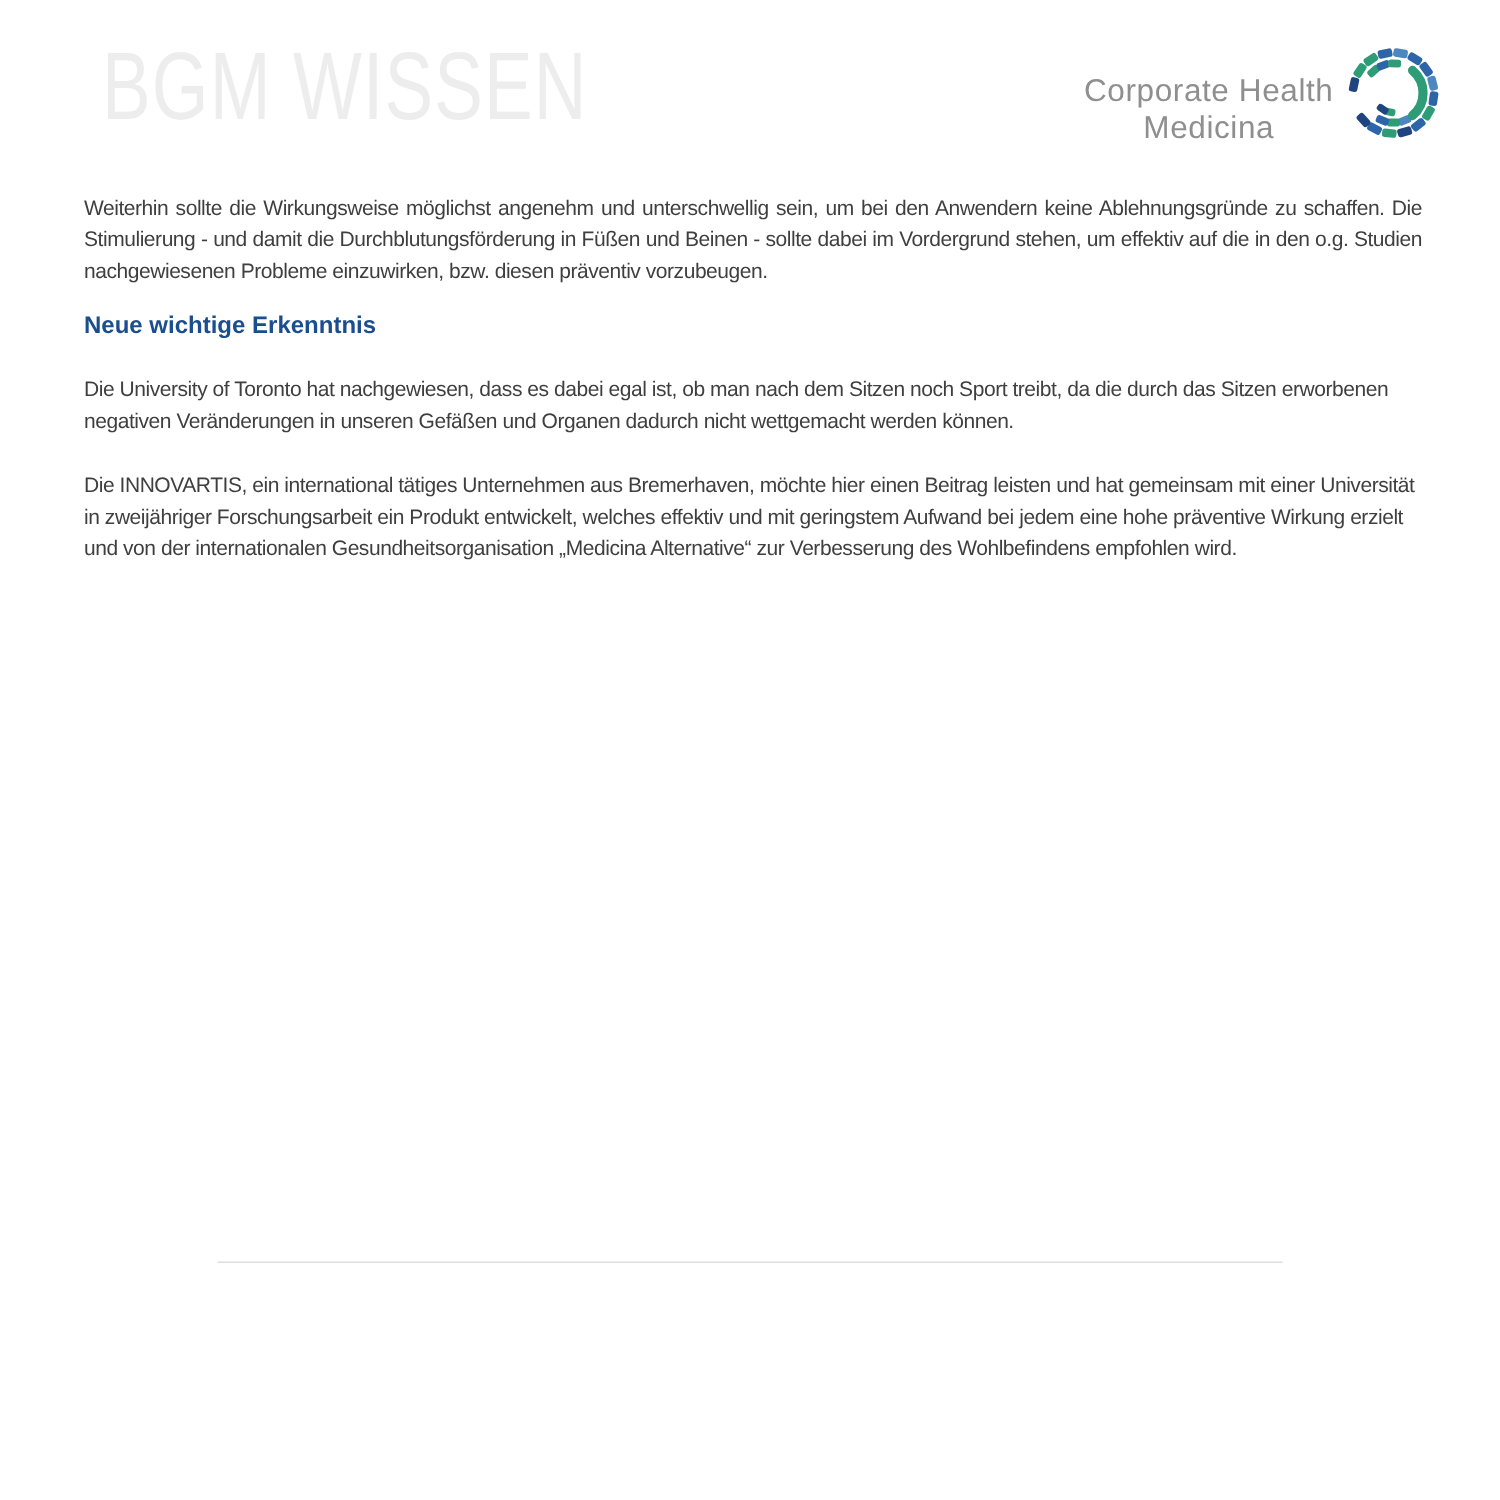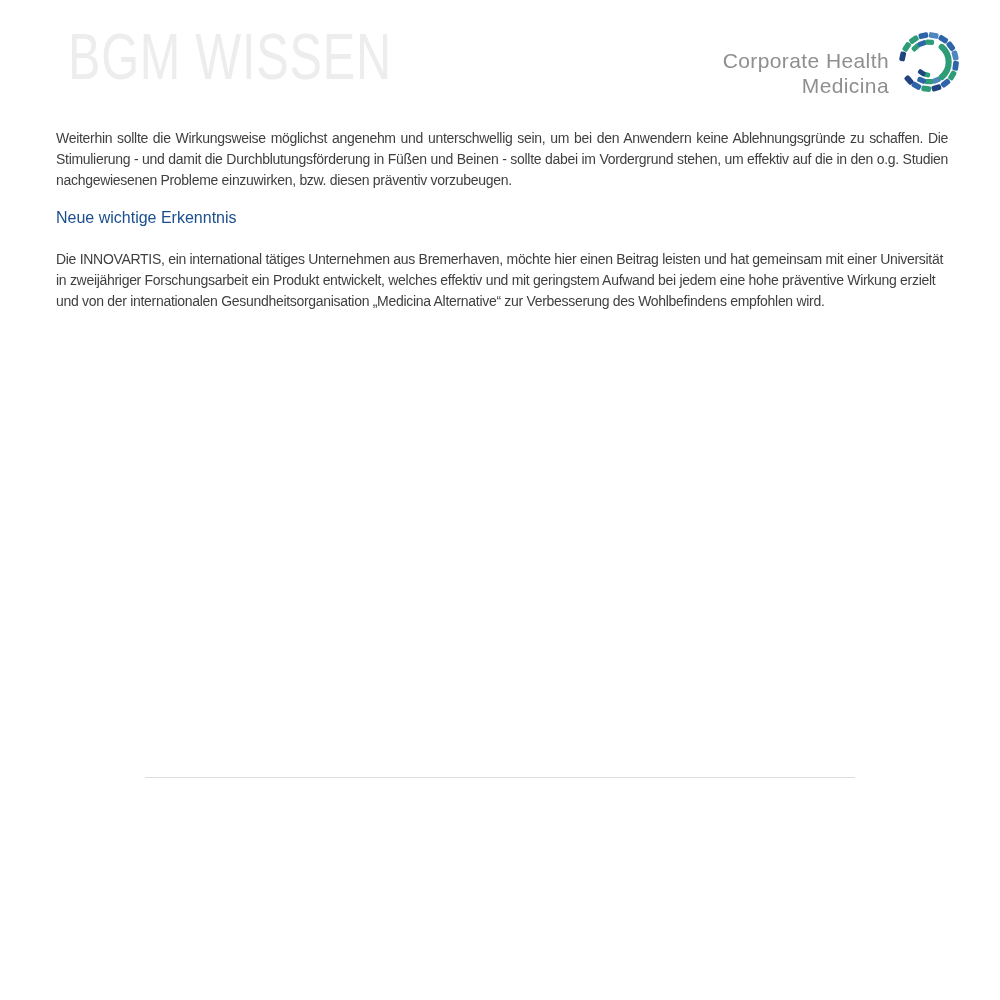--- a/index.html
+++ b/index.html
@@ -19,40 +19,40 @@
     font-size: 64px; font-weight: 400; color: #EDEDED;
     letter-spacing: 1px; white-space: nowrap;
     transform: scaleX(0.76); transform-origin: left top;
   }
   .logo {
     position: absolute; top: 24px; right: 36px;
     display: flex; align-items: flex-start;
   }
   .logo-text {
     margin-top: 24px; margin-right: 5px;
-    text-align: right;
+    text-align: center;
     font-size: 21px; line-height: 25px;
     color: #8F8F8F; letter-spacing: 0.4px;
   }
   .logo-icon { display: block; }
   .t-green { fill: #2E9C77; } .t-blue { fill: #2E64A8; }
   .t-navy { fill: #1F4480; } .t-steel { fill: #4E86BF; }
   .crescent { stroke: #2E9C77; stroke-width: 7; fill: none; stroke-linecap: round; }
 
   
   main { margin: 0 52px 0 56px; padding-top: 10px; }
   main p {
     font-size: 14px; line-height: 21px;
     color: #3F3F3F; letter-spacing: -0.3px;
     margin: 0 0 22px 0;
   }
   p.justify { text-align: justify; margin-bottom: 17px; }
   main h2 {
     font-size: 16px; line-height: 19px;
-    color: #1A4E8E; font-weight: 400;
+    color: #1A4E8E; font-weight: 700;
     margin: 0 0 22px 0;
   }
 
   
   .footer-divider {
     border: none; border-top: 1px solid #DCE0DC;
     width: 710px; margin: 465px auto 0 auto;
   }
 </style>
 </head>
@@ -146,20 +146,21 @@
         <path class="crescent" d="M 54.5 24.8 A 22.5 22.5 0 0 1 54.5 59.2"></path>
       </svg>
     </div>
   </header>
 
   <main>
     <p class="justify">Weiterhin sollte die Wirkungsweise möglichst angenehm und unterschwellig sein, um bei den Anwendern keine Ablehnungsgründe zu schaffen. Die Stimulierung - und damit die Durchblutungsförderung in Füßen und Beinen - sollte dabei im Vordergrund stehen, um effektiv auf die in den o.g. Studien nachgewiesenen Probleme einzuwirken, bzw. diesen präventiv vorzubeugen.</p>
 
     <h2>Neue wichtige Erkenntnis</h2>
 
+    <p>Die University of Toronto hat nachgewiesen, dass es dabei egal ist, ob man nach dem Sitzen noch Sport treibt, da die durch das Sitzen erworbenen negativen Veränderungen in unseren Gefäßen und Organen dadurch nicht wettgemacht werden können.</p>
 
 
     <p>Die INNOVARTIS, ein international tätiges Unternehmen aus Bremerhaven, möchte hier einen Beitrag leisten und hat gemeinsam mit einer Universität in zweijähriger Forschungsarbeit ein Produkt entwickelt, welches effektiv und mit geringstem Aufwand bei jedem eine hohe präventive Wirkung erzielt und von der internationalen Gesundheitsorganisation „Medicina Alternative“ zur Verbesserung des Wohlbefindens empfohlen wird.</p>
   </main>
 
   <hr class="footer-divider">
 
 </div>
 
 </body></html>

